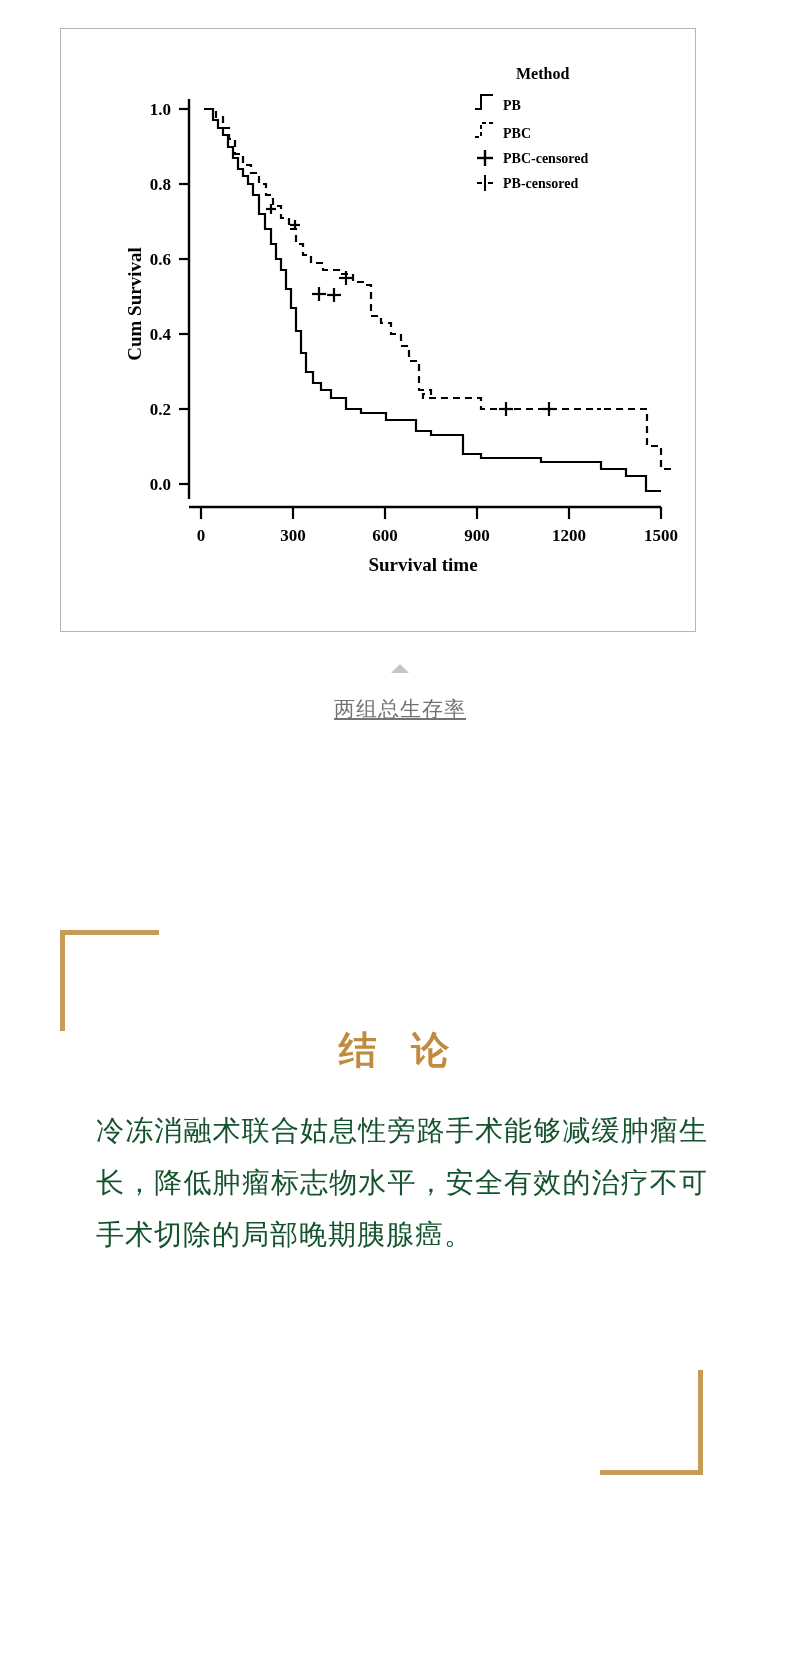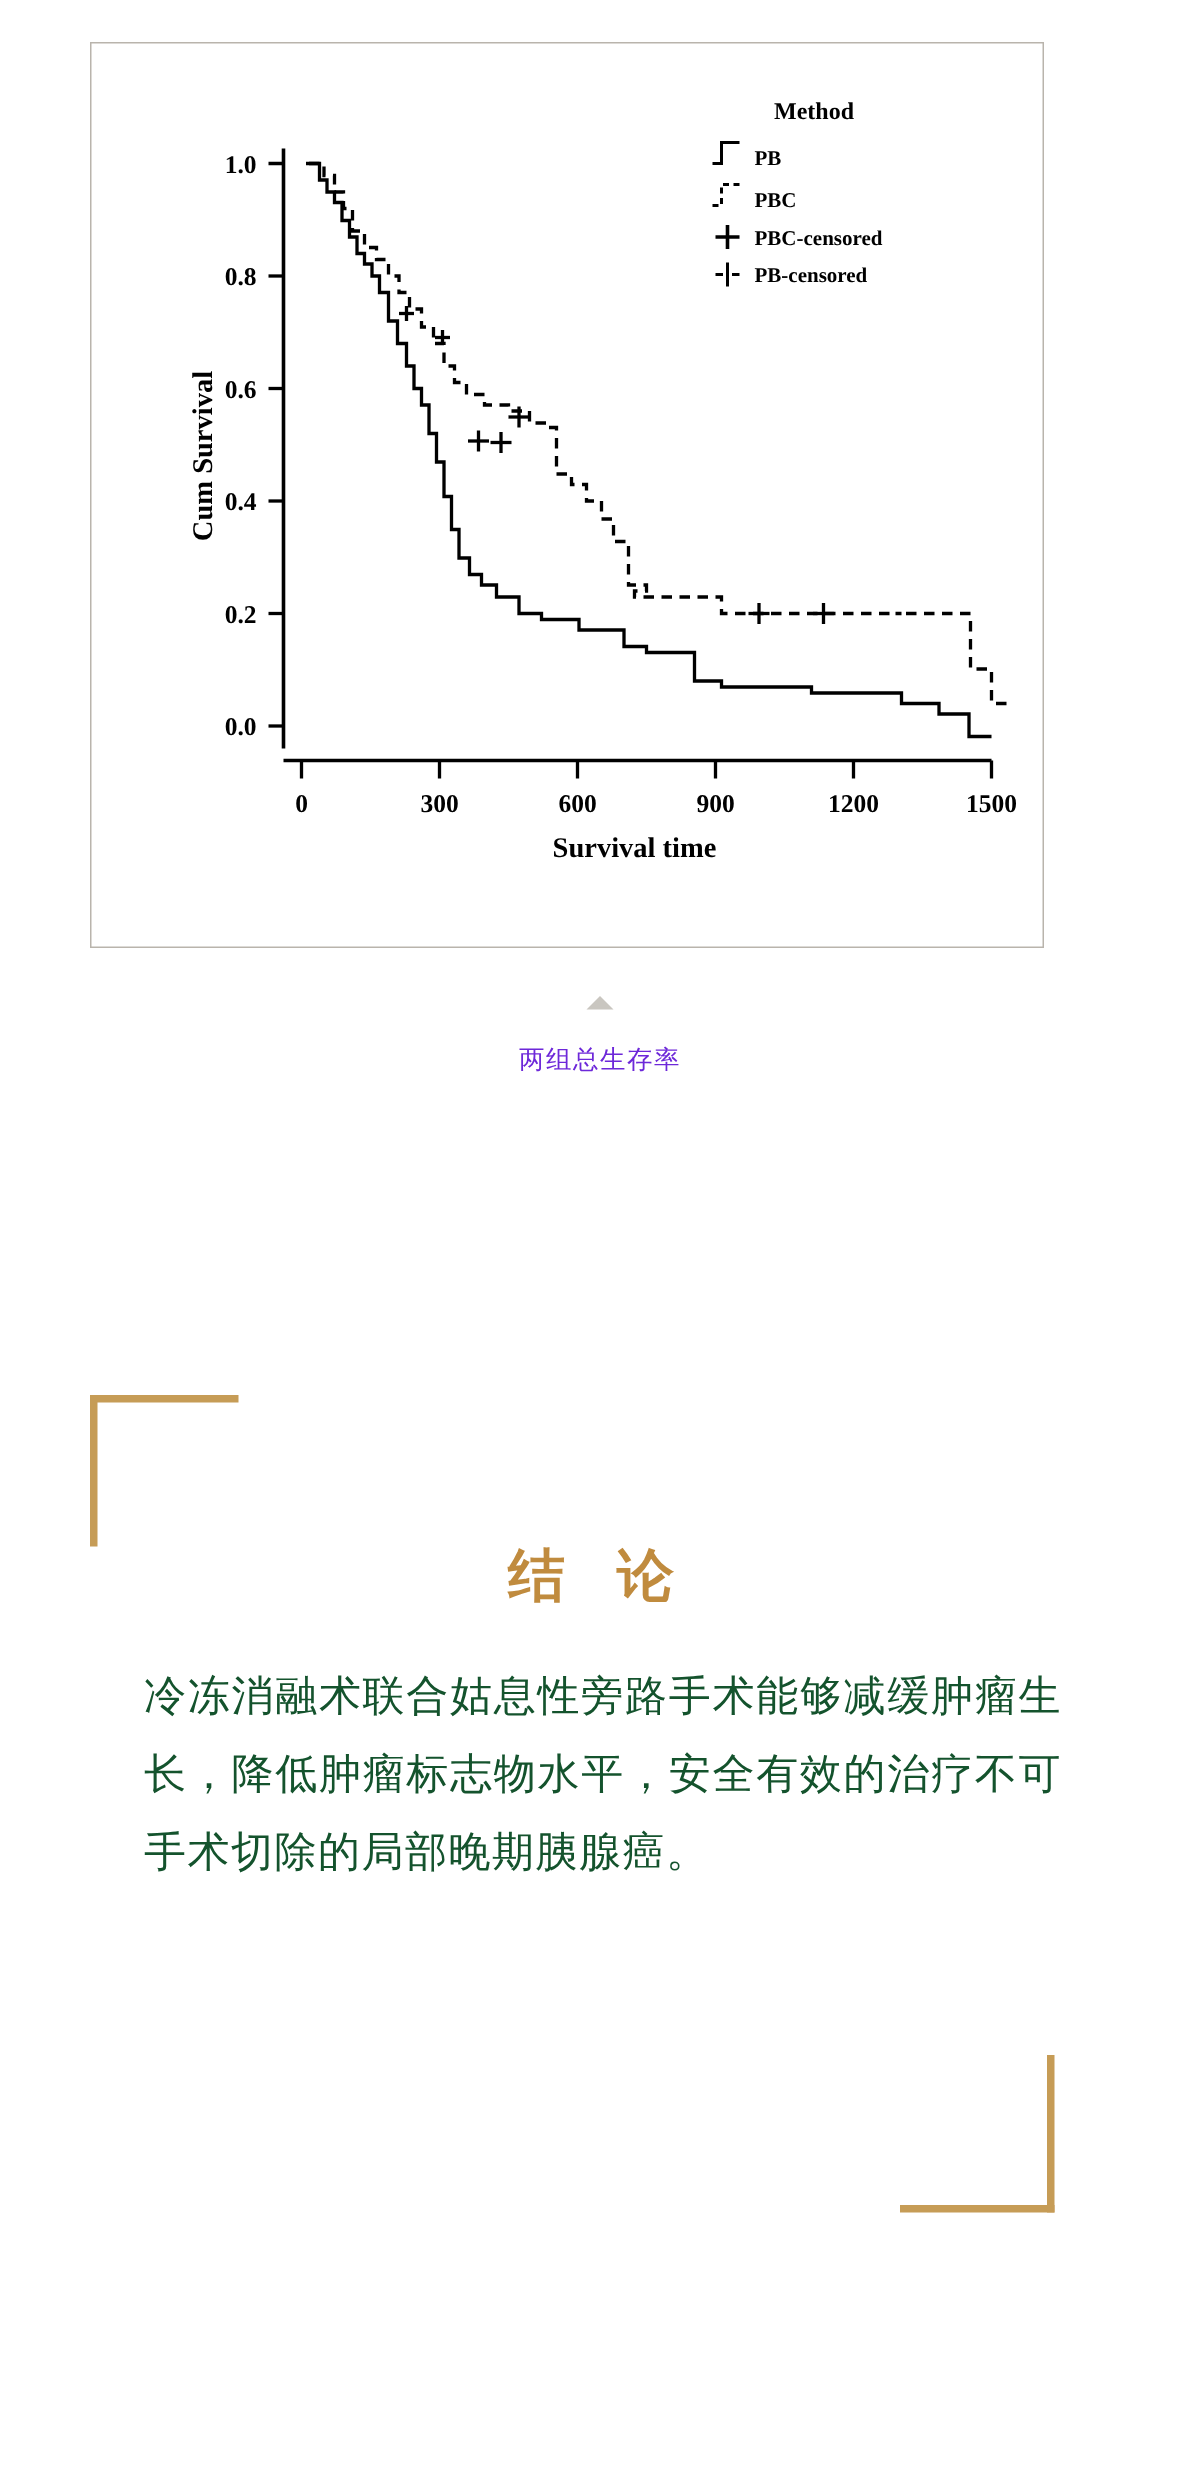--- a/index.html
+++ b/index.html
@@ -40,24 +40,25 @@
   }
   .caption-marker {
     width: 0;
     height: 0;
     border-left: 9px solid transparent;
     border-right: 9px solid transparent;
     border-bottom: 9px solid #c9c6c0;
     margin: 0 auto 22px auto;
   }
   .caption-text {
-    font-size: 17px;
-    color: #6d28d9;
+    font-size: 21px;
+    color: #737373;
     letter-spacing: 1px;
     font-family: "Liberation Sans", sans-serif;
+    text-decoration: underline;
   }
 
   
   .conclusion {
     position: absolute;
     left: 0;
     top: 900px;
     width: 800px;
     height: 640px;
   }

